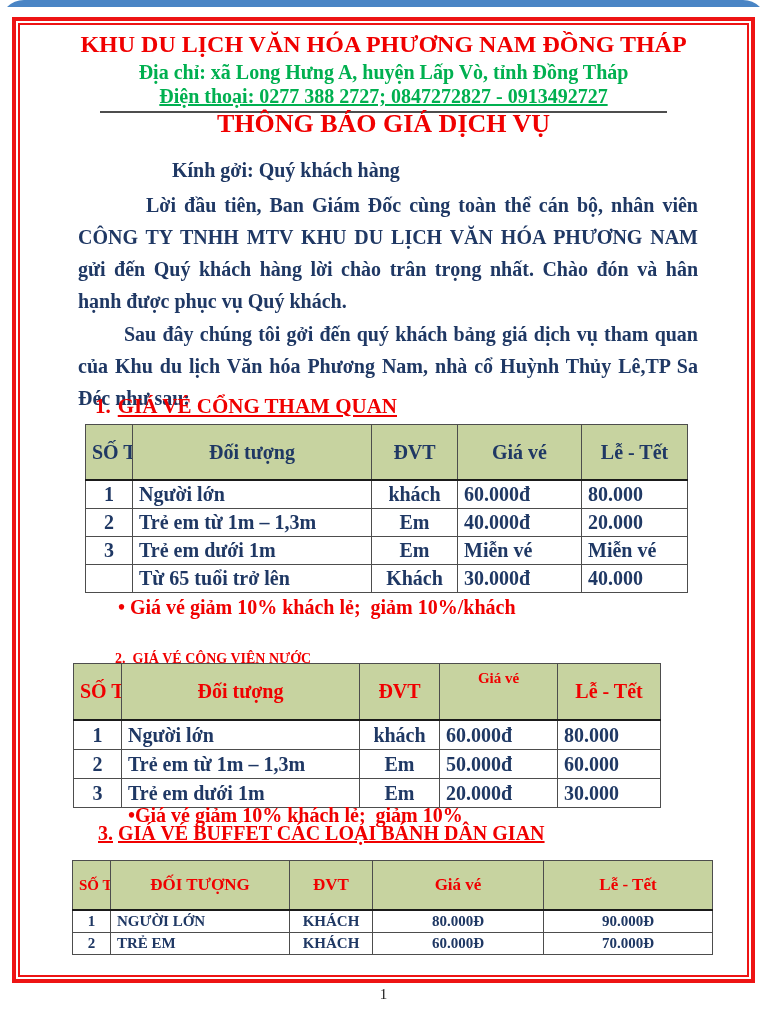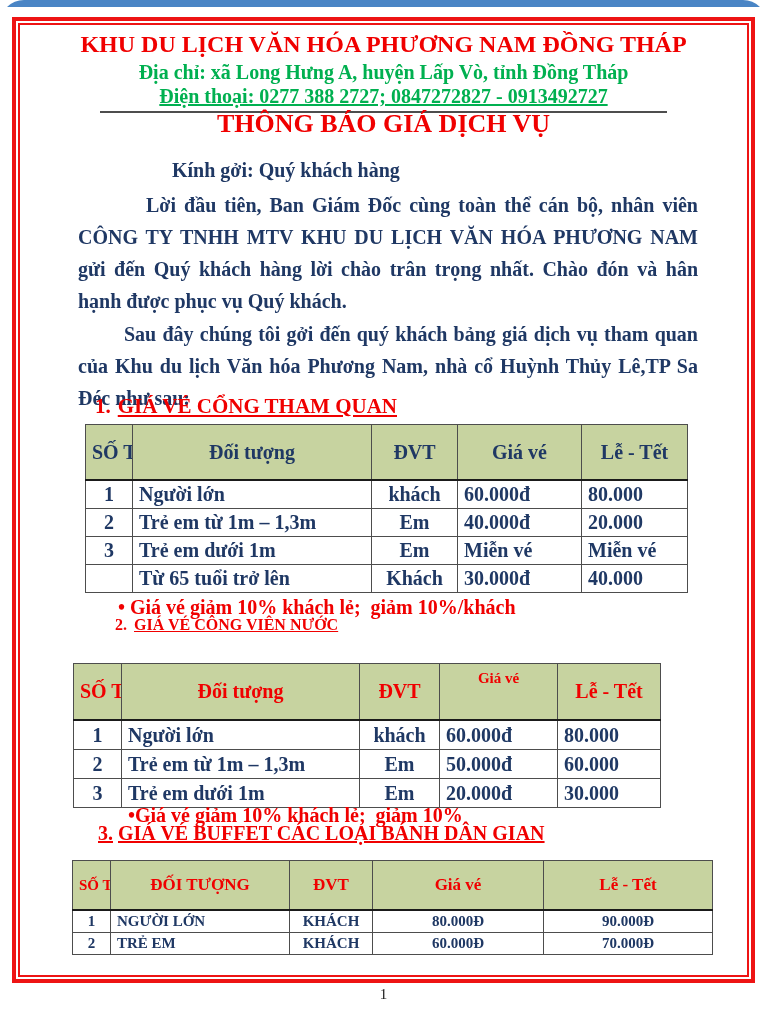--- a/index.html
+++ b/index.html
@@ -26,21 +26,21 @@
   .salutation{position:absolute;top:159px;left:172px;color:#1f3864;font-size:20px;}
   .para{position:absolute;left:78px;width:620px;margin:0;color:#1f3864;font-size:20px;
     line-height:32px;text-align:justify;}
   .p1{top:189px;text-indent:68px;}
   .p2{top:318px;text-indent:46px;}
 
   .sec-heading{position:absolute;color:#f00000;font-size:21px;white-space:nowrap;}
   .sec-num{margin-right:7px;}
   .sec-text{text-decoration:underline;}
   .h1{top:394px;left:95px;}
-  .h2{top:616px;left:115px;font-size:16px;}
+  .h2{top:651px;left:115px;font-size:14px;}
   .h3{top:822px;left:98px;font-size:20px;}
   .h3 .sec-num{text-decoration:underline;margin-right:5px;}
 
   table.t{position:absolute;border-collapse:collapse;color:#1f3864;table-layout:fixed;}
   .t th,.t td{border:1px solid #4d4d4d;padding:0 6px;overflow:hidden;white-space:nowrap;}
   .t thead th{background:#c7d3a0;text-align:center;vertical-align:middle;}
   .t thead tr{border-bottom:2px solid #1a1a1a;}
   .td-num{text-align:center;}
   .td-obj{text-align:left;}
   .td-dvt{text-align:center;}

